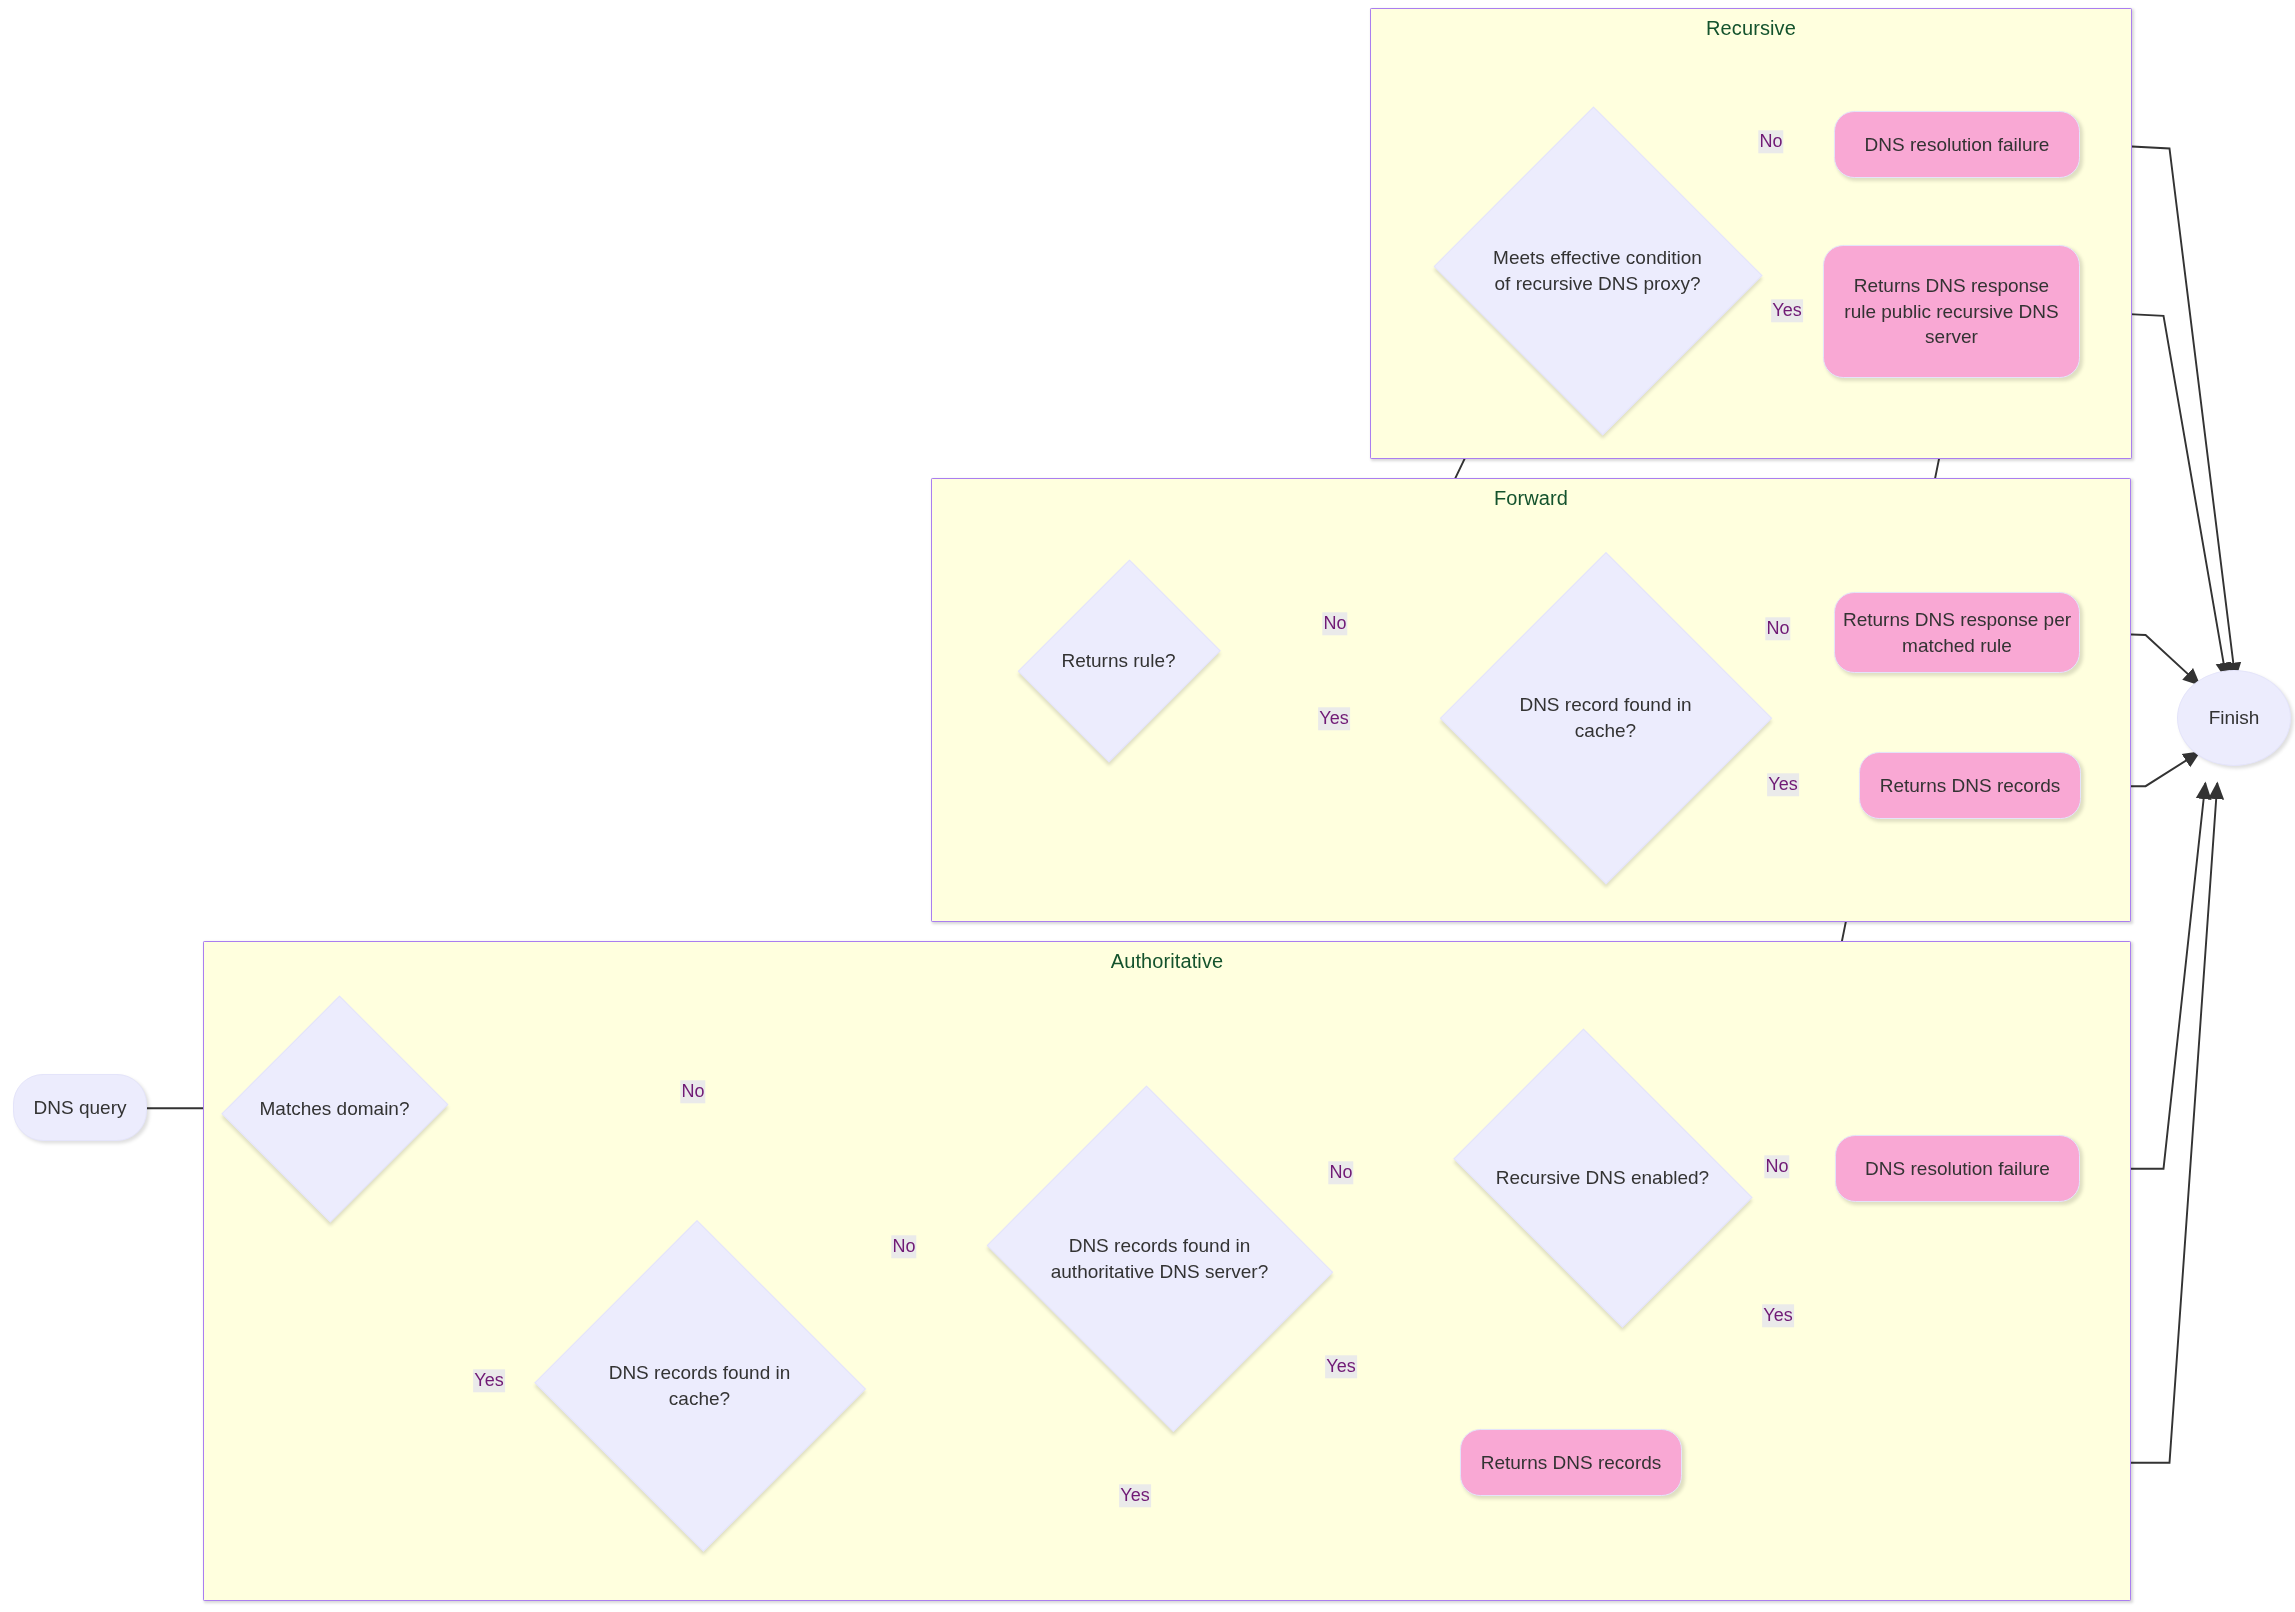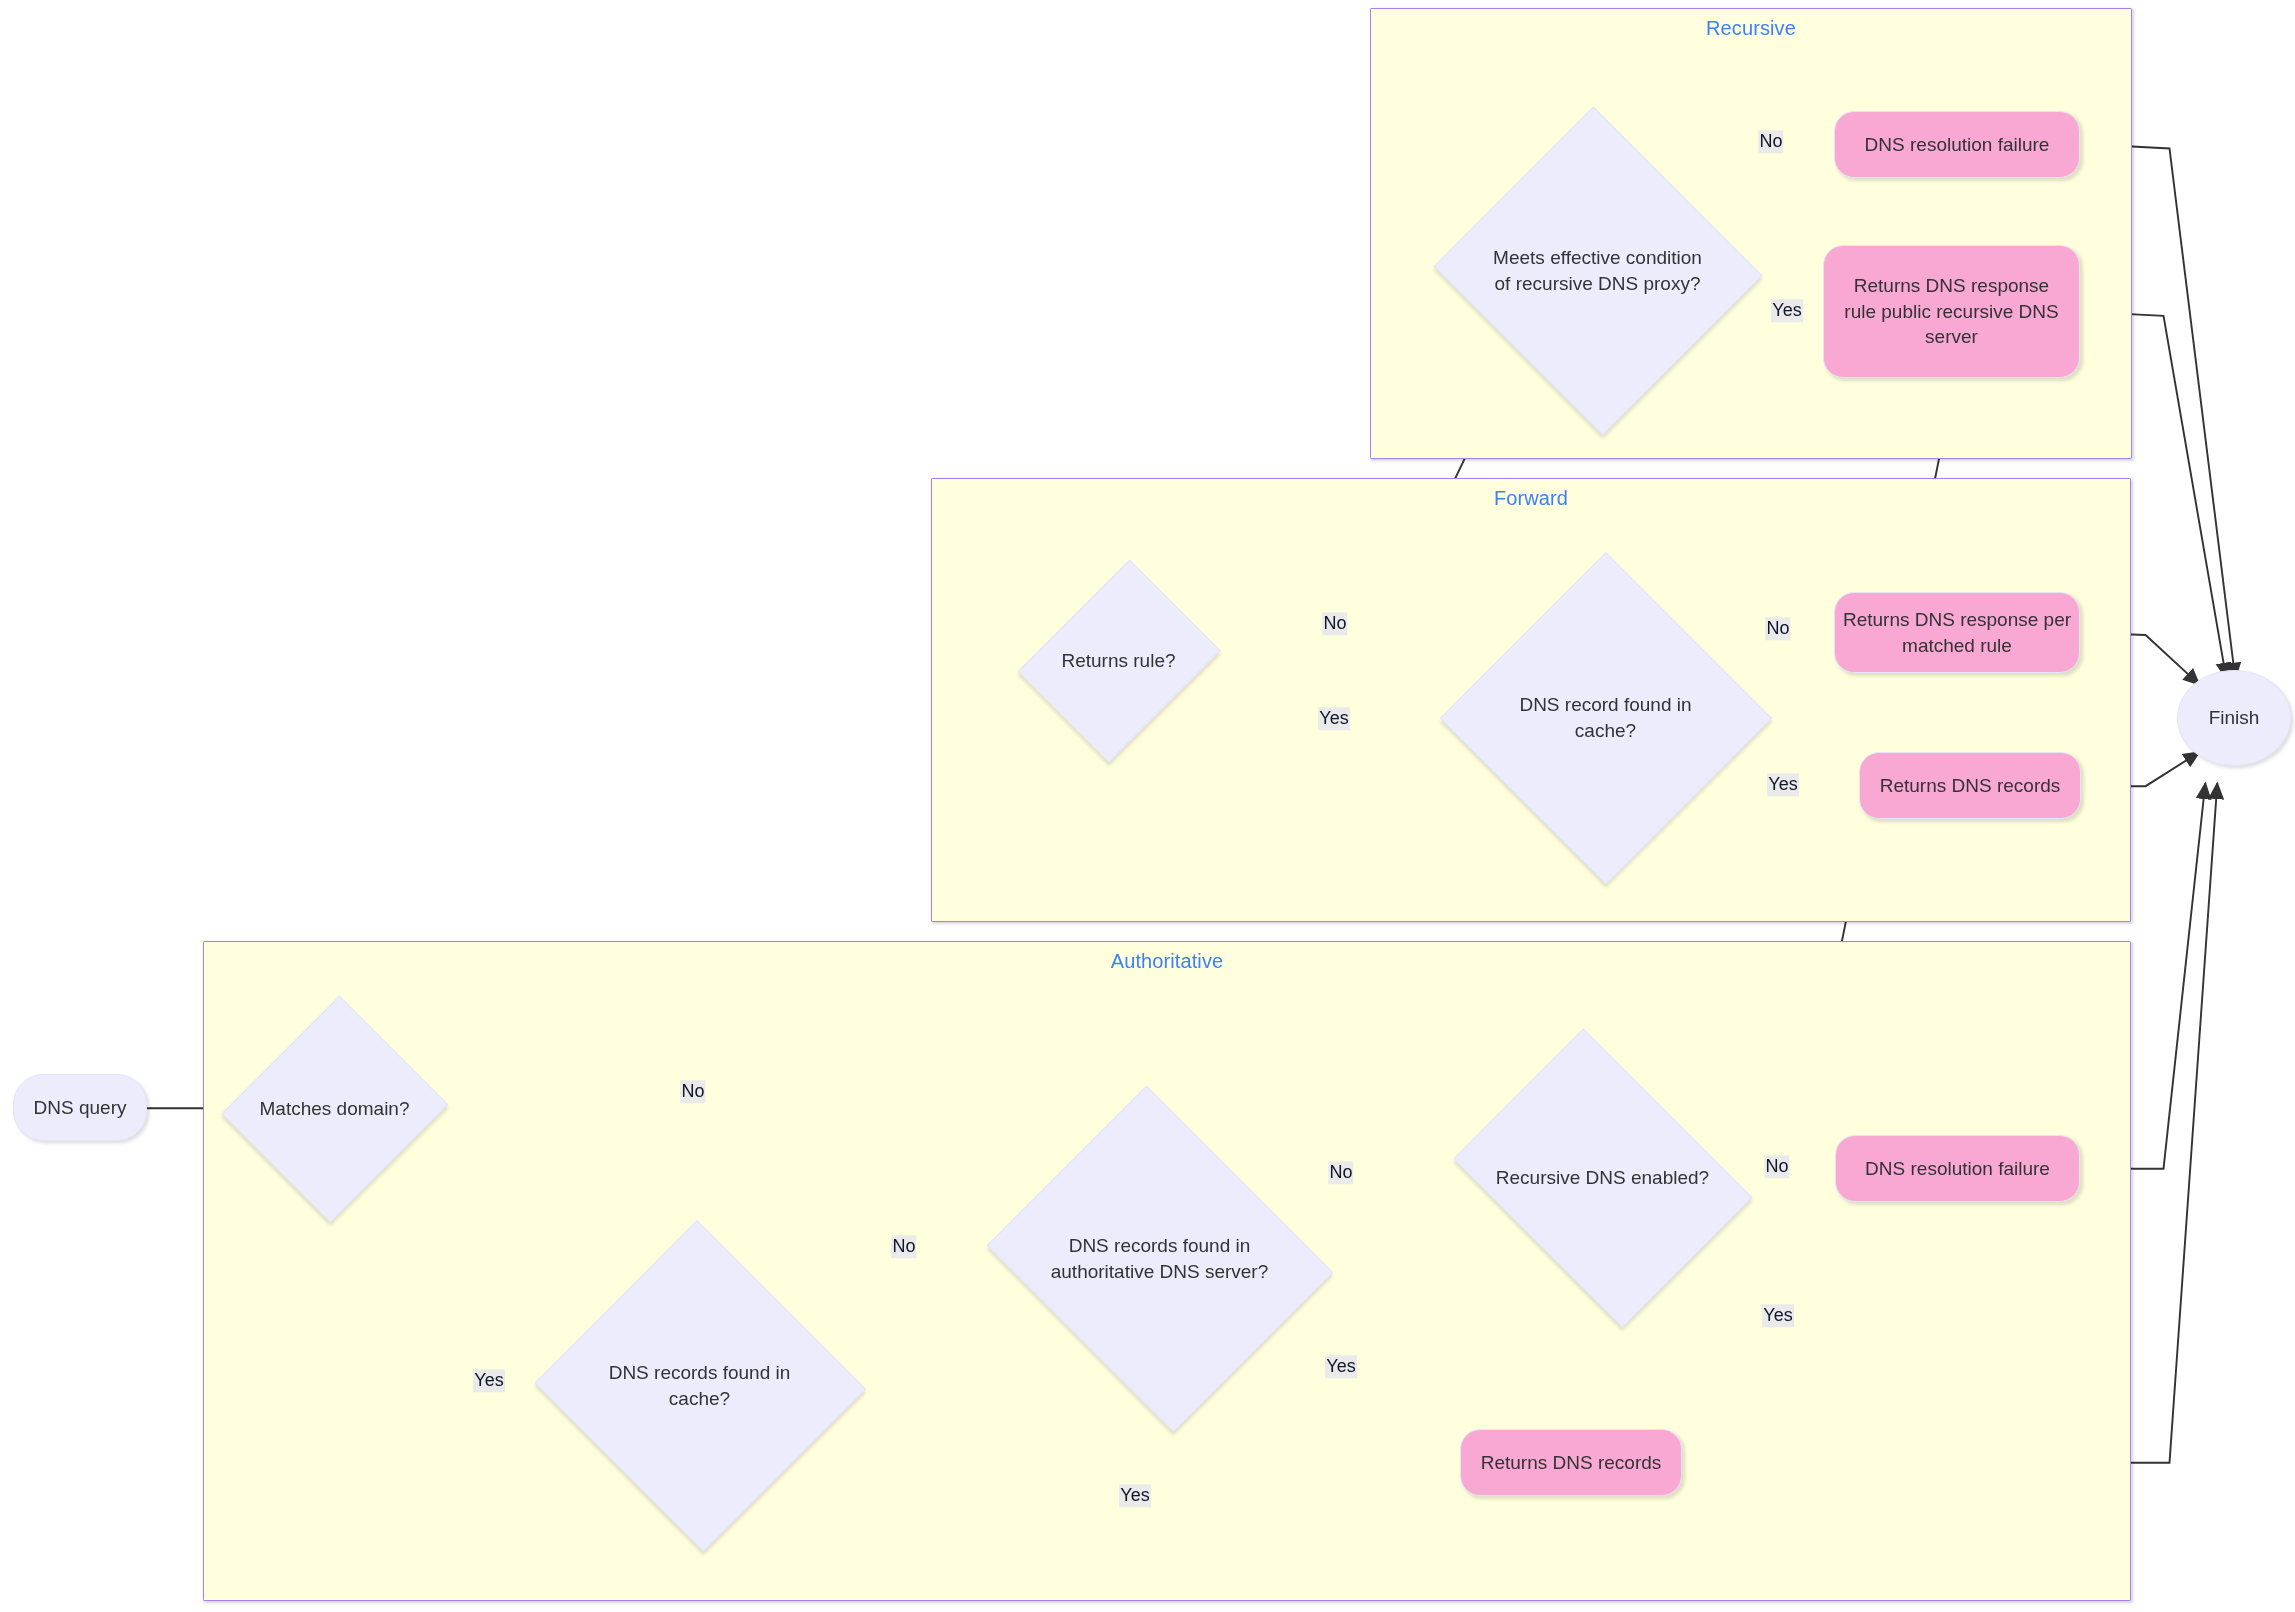--- a/index.html
+++ b/index.html
@@ -33,21 +33,21 @@
     border-radius: 1.2px;
     box-shadow: 1.8px 1.8px 3px rgba(0,0,0,0.16);
   }
   .cluster-title {
     position: absolute;
     top: 8.4px;
     left: 0;
     right: 0;
     text-align: center;
     font-size: 20px;
-    color: #3b82f6;
+    color: #14532d;
     letter-spacing: 0.1px;
   }
 
   
   .node {
     position: absolute;
     box-sizing: border-box;
     display: flex;
     align-items: center;
     justify-content: center;
@@ -99,21 +99,21 @@
     background: #ececfd;
     border: 1.2px solid #e4e4fa;
     box-shadow: 2.4px 2.4px 3.6px rgba(0,0,0,0.13);
     z-index: 1;
   }
 
   
   .elabel {
     position: absolute;
     background: #eaeaea;
-    color: #0f172a;
+    color: #701a75;
     font-size: 18px;
     line-height: 1.1;
     padding: 1.8px 1.2px;
     transform: translate(-50%, -50%);
     white-space: nowrap;
     z-index: 5;
   }
 </style>
 </head>
 <body>

